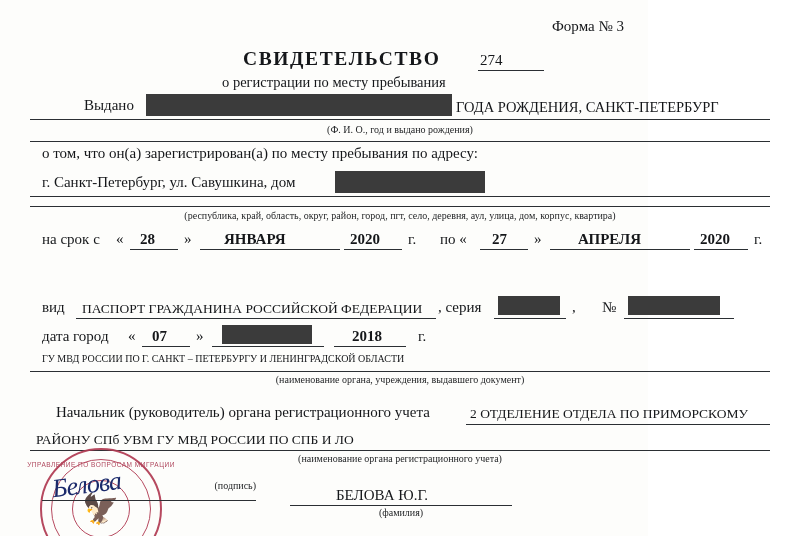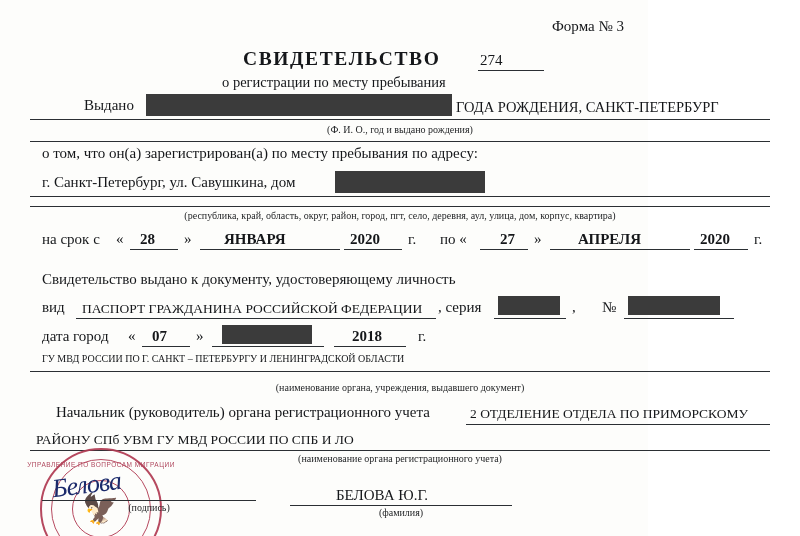--- a/index.html
+++ b/index.html
@@ -155,30 +155,29 @@
   <div class="abs t row-label" style="left:116px; top:231px;">«</div>
   <div class="abs t row-label bold" style="left:140px; top:231px;">28</div>
   <div class="rule" style="left:130px; top:249px; width:48px;"></div>
   <div class="abs t row-label" style="left:184px; top:231px;">»</div>
   <div class="abs t row-label bold" style="left:224px; top:231px;">ЯНВАРЯ</div>
   <div class="rule" style="left:200px; top:249px; width:140px;"></div>
   <div class="abs t row-label bold" style="left:350px; top:231px;">2020</div>
   <div class="rule" style="left:344px; top:249px; width:58px;"></div>
   <div class="abs t row-label" style="left:408px; top:231px;">г.</div>
   <div class="abs t row-label" style="left:440px; top:231px;">по «</div>
-  <div class="abs t row-label bold" style="left:492px; top:231px;margin-left:8px;">27</div>
+  <div class="abs t row-label bold" style="left:492px; top:231px;">27</div>
   <div class="rule" style="left:480px; top:249px; width:48px;"></div>
   <div class="abs t row-label" style="left:534px; top:231px;">»</div>
   <div class="abs t row-label bold" style="left:578px; top:231px;">АПРЕЛЯ</div>
   <div class="rule" style="left:550px; top:249px; width:140px;"></div>
   <div class="abs t row-label bold" style="left:700px; top:231px;">2020</div>
   <div class="rule" style="left:694px; top:249px; width:54px;"></div>
   <div class="abs t row-label" style="left:754px; top:231px;">г.</div>
 
-  <div class="abs t row-label" style="left:42px; top:271px;">Свидетельство выдано к документу, удостоверяющему личность</div>
 
   <div class="abs t row-label" style="left:42px; top:299px;">вид</div>
   <div class="abs t" style="left:82px; top:301px; font-size:13.5px;">ПАСПОРТ ГРАЖДАНИНА РОССИЙСКОЙ ФЕДЕРАЦИИ</div>
   <div class="rule" style="left:76px; top:318px; width:360px;"></div>
   <div class="abs t row-label" style="left:438px; top:299px;">, серия</div>
   <div class="redact" style="left:498px; top:296px; width:62px; height:19px;"></div>
   <div class="rule" style="left:494px; top:318px; width:72px;"></div>
   <div class="abs t row-label" style="left:572px; top:299px;">,</div>
   <div class="abs t row-label" style="left:602px; top:299px;">№</div>
   <div class="redact" style="left:628px; top:296px; width:92px; height:19px;"></div>
@@ -190,37 +189,37 @@
   <div class="rule" style="left:142px; top:346px; width:48px;"></div>
   <div class="abs t row-label" style="left:196px; top:328px;">»</div>
   <div class="redact" style="left:222px; top:325px; width:90px; height:19px;"></div>
   <div class="rule" style="left:212px; top:346px; width:112px;"></div>
   <div class="abs t row-label bold" style="left:352px; top:328px;">2018</div>
   <div class="rule" style="left:334px; top:346px; width:72px;"></div>
   <div class="abs t row-label" style="left:418px; top:328px;">г.</div>
 
   <div class="abs t" style="left:42px; top:353px; font-size:10px;">ГУ  МВД  РОССИИ  ПО  Г. САНКТ – ПЕТЕРБУРГУ  И  ЛЕНИНГРАДСКОЙ ОБЛАСТИ</div>
   <div class="rule" style="left:30px; top:371px; width:740px;"></div>
-  <div class="abs t caption" style="left:0; top:374px; width:800px;margin-top:8px;">(наименование органа, учреждения, выдавшего документ)</div>
+  <div class="abs t caption" style="left:0; top:374px; width:800px;">(наименование органа, учреждения, выдавшего документ)</div>
 
   <div class="abs t row-label" style="left:36px; top:404px;margin-left:20px;">Начальник (руководитель) органа регистрационного учета</div>
   <div class="abs t" style="left:470px; top:406px; font-size:13.5px;">2 ОТДЕЛЕНИЕ ОТДЕЛА  ПО ПРИМОРСКОМУ</div>
   <div class="rule" style="left:466px; top:424px; width:304px;"></div>
   <div class="abs t" style="left:36px; top:432px; font-size:13.5px;">РАЙОНУ СПб УВМ  ГУ  МВД  РОССИИ  ПО  СПБ  И  ЛО</div>
   <div class="rule" style="left:30px; top:450px; width:740px;"></div>
   <div class="abs t caption" style="left:0; top:453px; width:800px;">(наименование органа регистрационного учета)</div>
 
   <div id="stamp">
     <div id="stamp-inner"></div>
     <div id="stamp-eagle">🦅</div>
     <div class="stamp-txt" id="stamp-top">УПРАВЛЕНИЕ ПО ВОПРОСАМ МИГРАЦИИ</div>
 
   </div>
 
   <div id="signature">Белова</div>
   <div class="rule" style="left:42px; top:500px; width:214px;"></div>
-  <div class="abs t caption" style="left:42px; top:502px; width:214px;">(подпись)</div>
+  <div class="abs t caption" style="left:42px; top:480px; width:214px;text-align:right;">(подпись)</div>
 
   <div class="abs t row-label" style="left:336px; top:487px;">БЕЛОВА Ю.Г.</div>
   <div class="rule" style="left:290px; top:505px; width:222px;"></div>
   <div class="abs t caption" style="left:290px; top:507px; width:222px;">(фамилия)</div>
 
 </div>
 
 </body></html>

